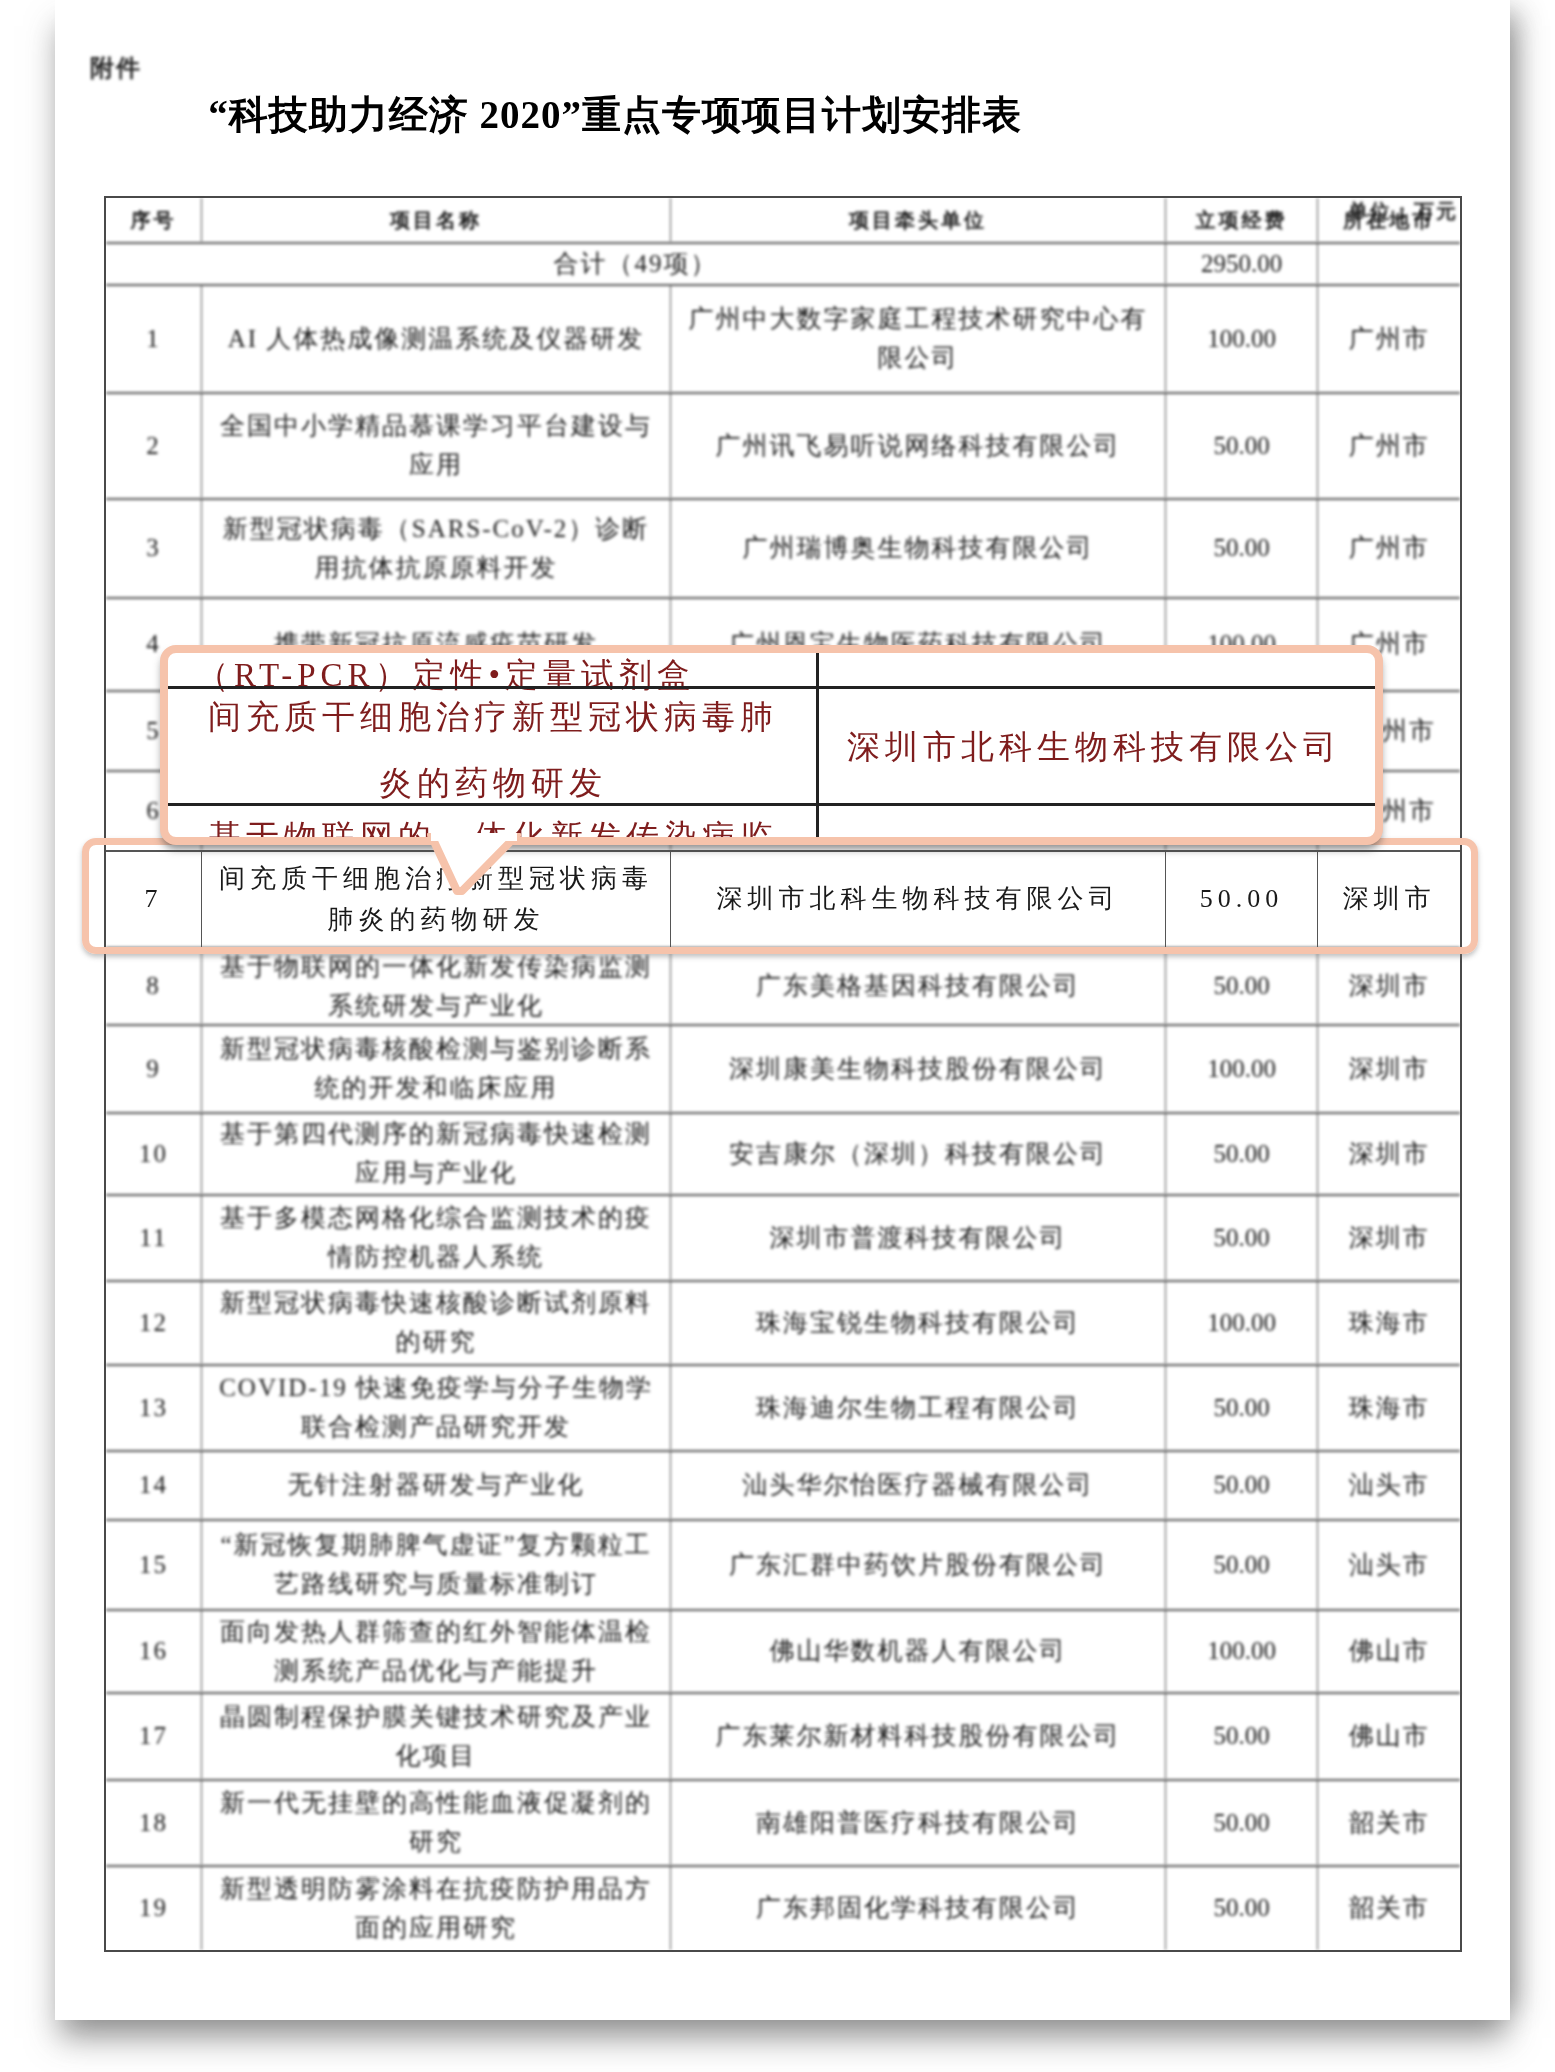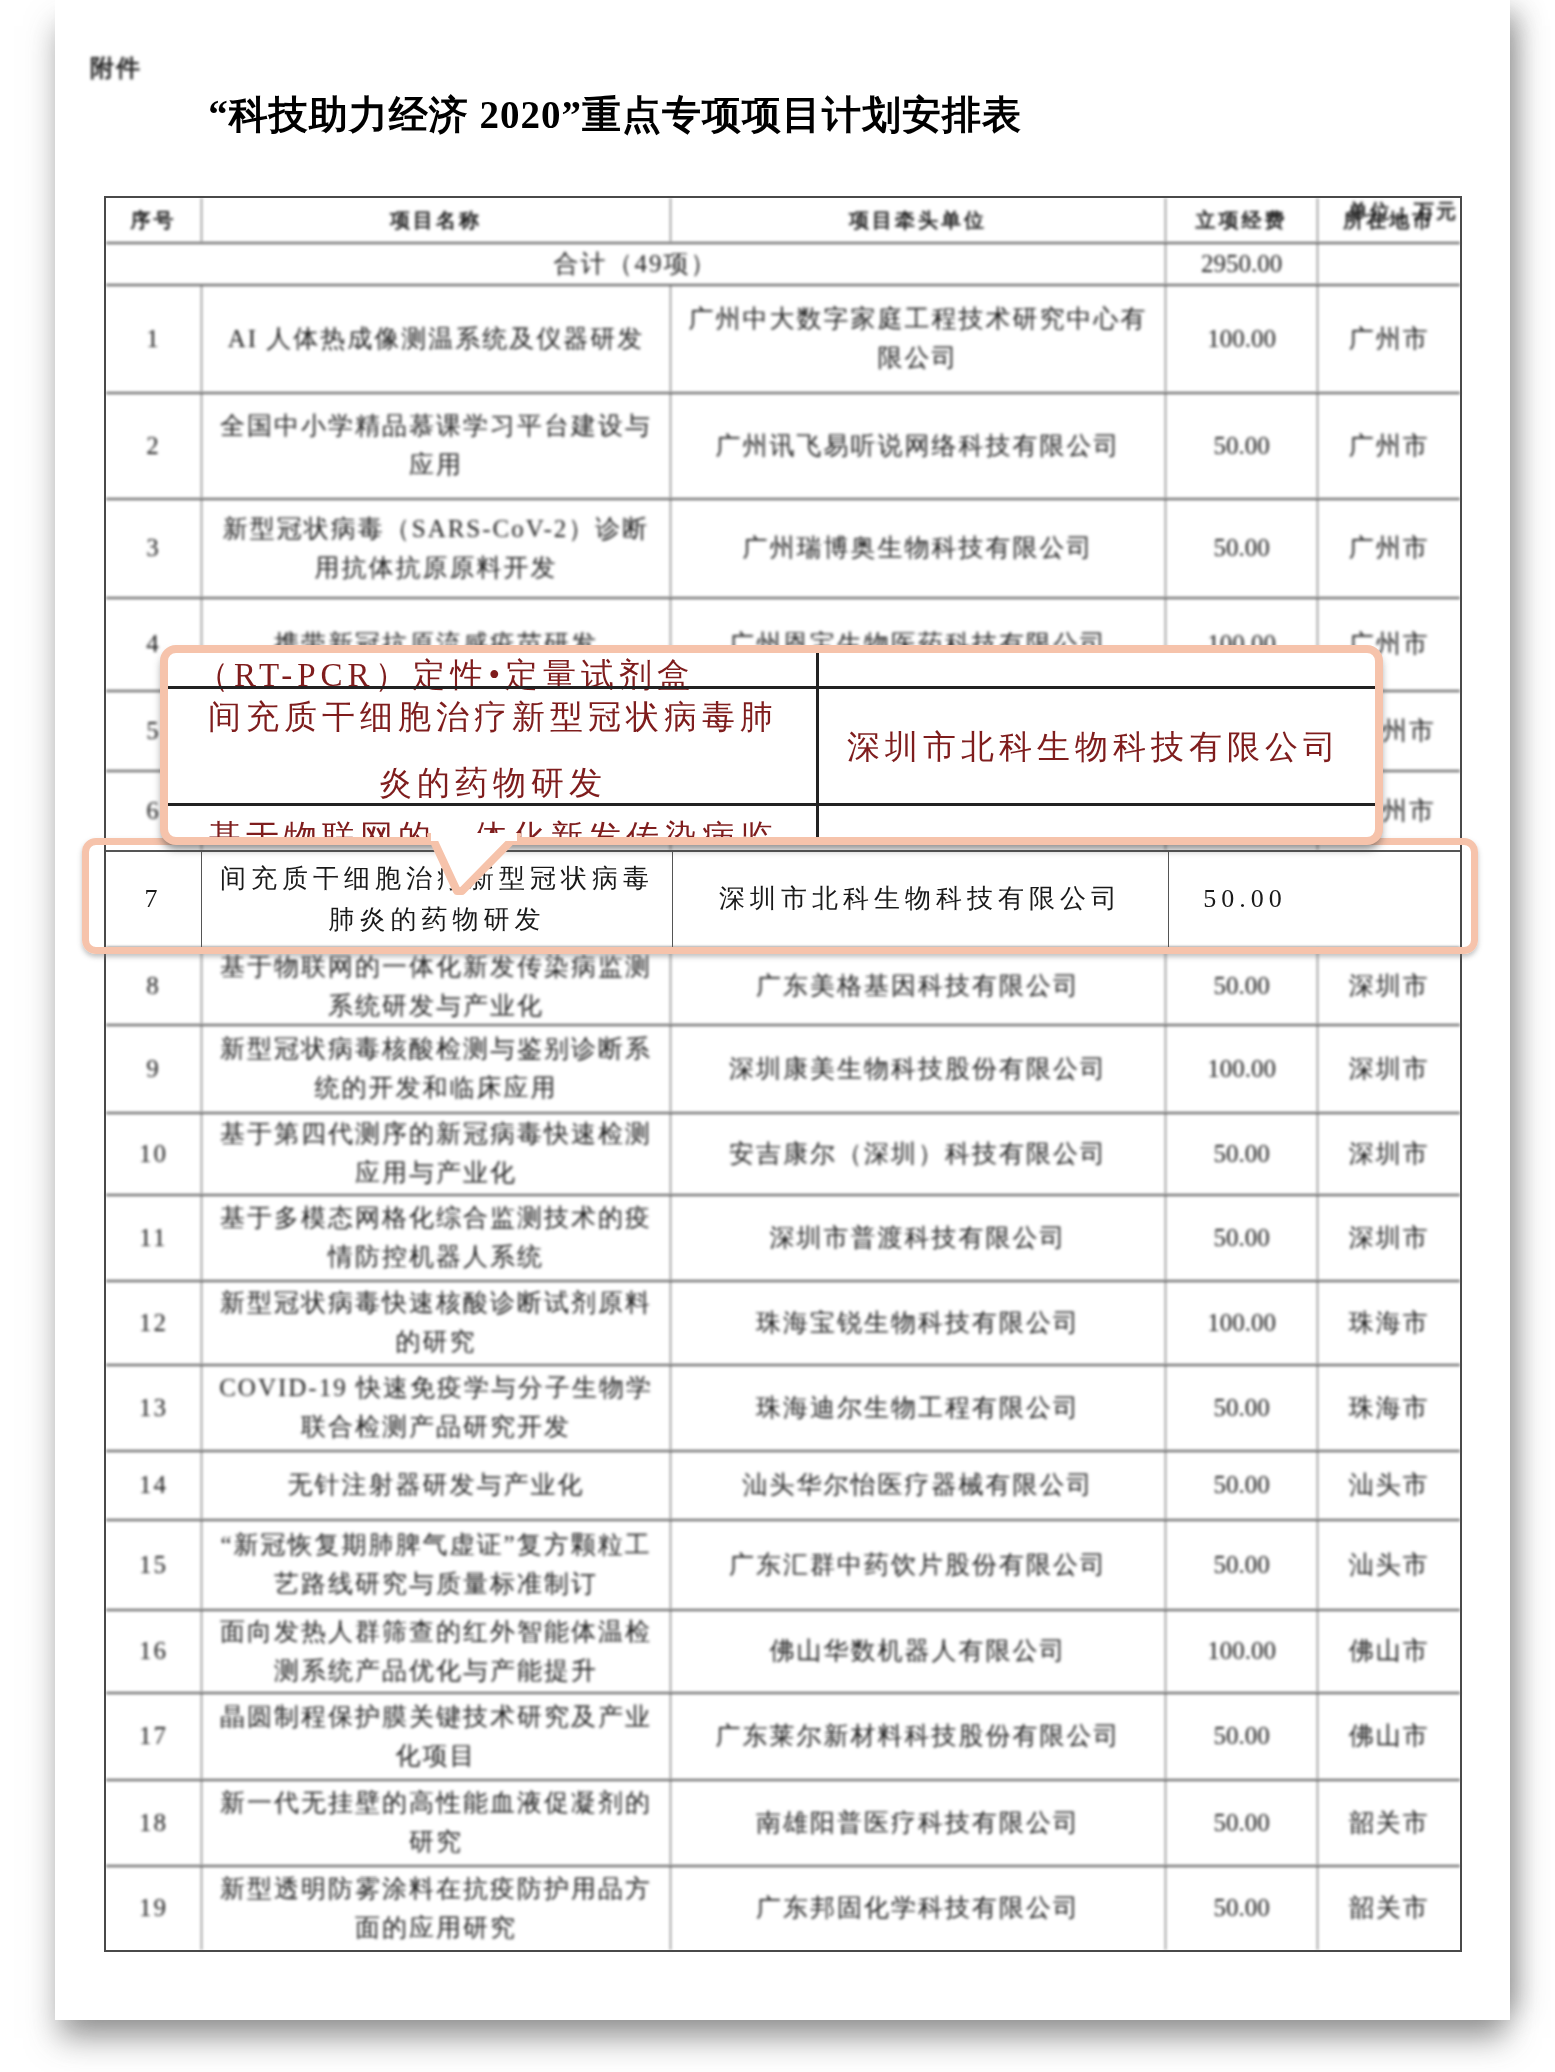--- a/index.html
+++ b/index.html
@@ -137,20 +137,21 @@
         <div class="cell c-name"></div>
         <div class="cell c-unit"></div>
         <div class="cell c-fee"></div>
         <div class="cell c-city partial-city">州市</div>
       </div>
       <div class="trow sharp" style="height:97px">
         <div class="cell c-no">7</div>
         <div class="cell c-name">间充质干细胞治疗新型冠状病毒肺炎的药物研发</div>
         <div class="cell c-unit">深圳市北科生物科技有限公司</div>
         <div class="cell c-fee">50.00</div>
+        <div class="cell c-city">深圳市</div>
       </div>
       <div class="trow soft" style="height:77px">
         <div class="cell c-no">8</div>
         <div class="cell c-name">基于物联网的一体化新发传染病监测系统研发与产业化</div>
         <div class="cell c-unit">广东美格基因科技有限公司</div>
         <div class="cell c-fee">50.00</div>
         <div class="cell c-city">深圳市</div>
       </div>
       <div class="trow soft" style="height:88px">
         <div class="cell c-no">9</div>

